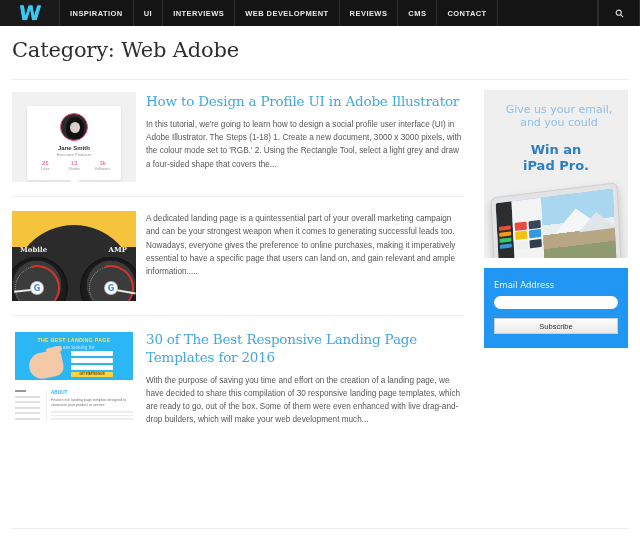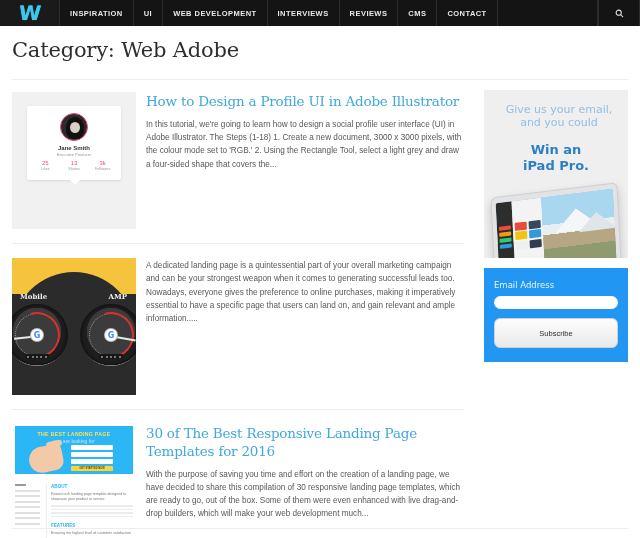--- a/index.html
+++ b/index.html
@@ -91,21 +91,21 @@
   
   .post {
     display: flex;
     gap: 10px;
     padding-bottom: 14px;
   }
   .post + .post-sep { }
   .post-sep { height: 1px; background: #ededed; margin: 0 0 14px 0; }
 
   .thumb {
-    width: 124px; min-width: 124px; height: 137px;
+    width: 124px; min-width: 124px; height: 90px;
     overflow: hidden;
     position: relative;
     background: #f2f2f2;
   }
   .post-body { flex: 1; padding-top: 1px; }
   .post-title {
     font-family: "DejaVu Serif", serif;
     font-size: 13.5px;
     line-height: 1.32;
     color: #41a8dd;
@@ -268,42 +268,42 @@
     font-family:"DejaVu Sans", sans-serif;
   }
   .sb-input {
     display:block; width:100%; height:13px;
     border:none; border-radius:7px; outline:none;
     background:#ffffff; font-size:8px; padding:0 6px;
     font-family:"Liberation Sans", sans-serif;
     margin-bottom:9px;
   }
   .sb-submit {
-    display:block; width:100%; height:30px;
+    display:block; width:100%; height:16px;
     background: linear-gradient(180deg,#fdfdfd,#e9e9e9);
-    border:1px solid #cfcfcf; border-radius:6px;
+    border:1px solid #cfcfcf; border-radius:0;
     font-size:7.5px; color:#2f2f2f; cursor:pointer;
     font-family:"Liberation Sans", sans-serif;
   }
 
   .bottom-rule { position:absolute; left:12px; right:12px; top:528px;
     height:1px; background:#ededed; }
 </style>
 </head>
 <body>
 
 <div class="topnav">
   <div class="nav-logo-cell">
     <span class="logo-w">W</span>
   </div>
   <div class="nav-items">
     <div class="nav-item">INSPIRATION</div>
     <div class="nav-item">UI</div>
+    <div class="nav-item">INTERVIEWS</div>
     <div class="nav-item">WEB DEVELOPMENT</div>
-    <div class="nav-item">INTERVIEWS</div>
     <div class="nav-item">REVIEWS</div>
     <div class="nav-item">CMS</div>
     <div class="nav-item">CONTACT</div>
     <div class="nav-spacer"></div>
   </div>
   <div class="nav-search">
     <svg width="9" height="9" viewBox="0 0 16 16">
       <circle cx="6.6" cy="6.6" r="4.6" fill="none" stroke="#e0e0e0" stroke-width="1.8"></circle>
       <line x1="10.2" y1="10.2" x2="14.4" y2="14.4" stroke="#e0e0e0" stroke-width="1.8"></line>
     </svg>

